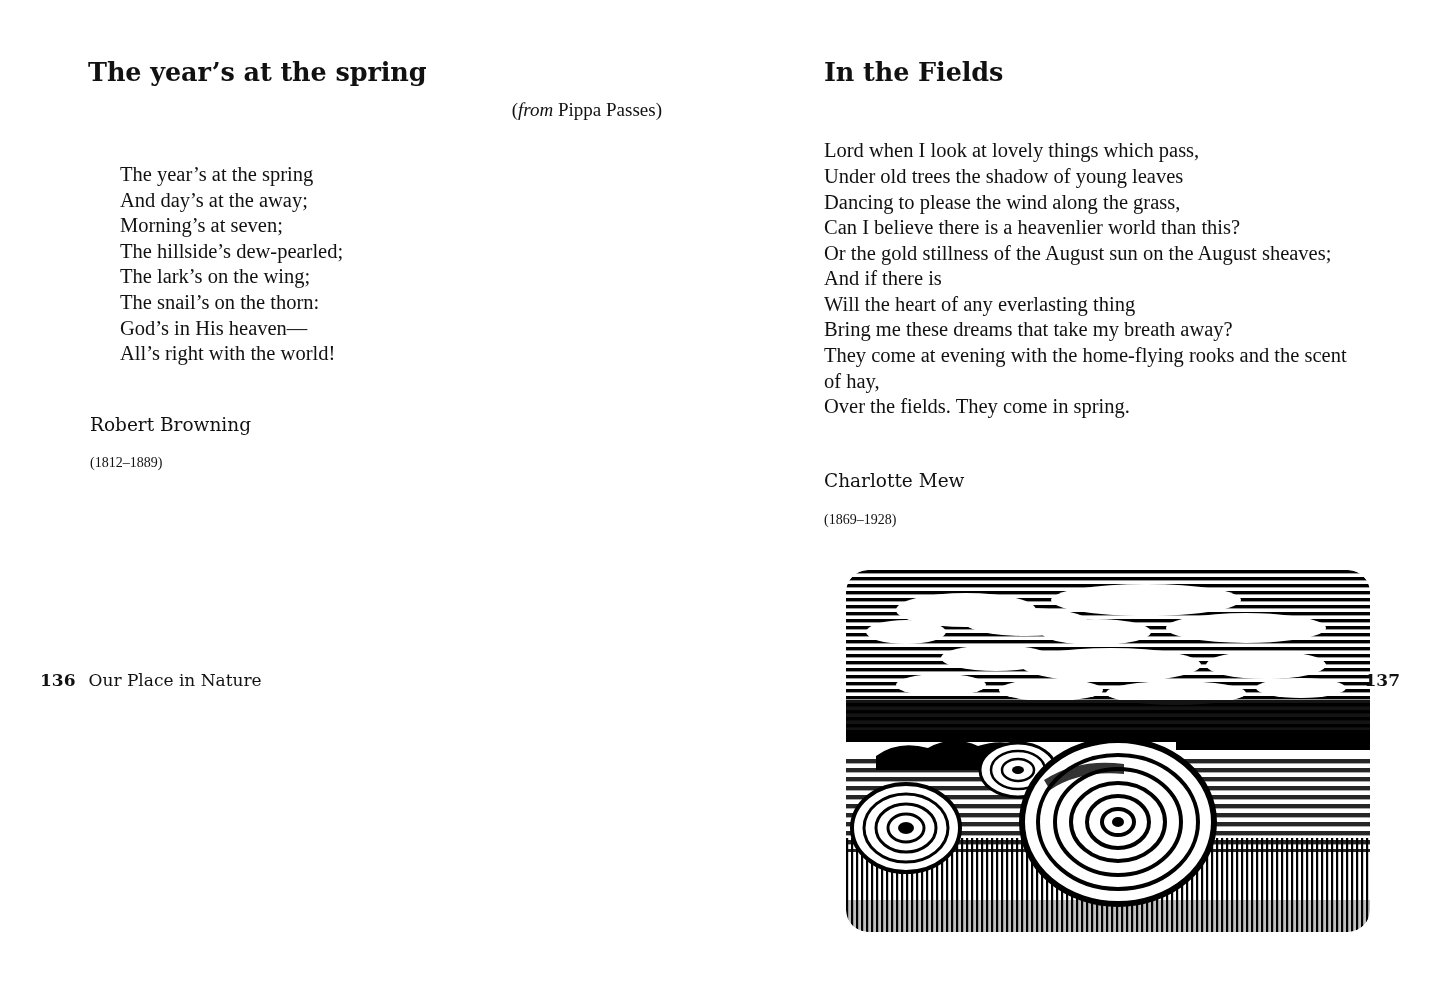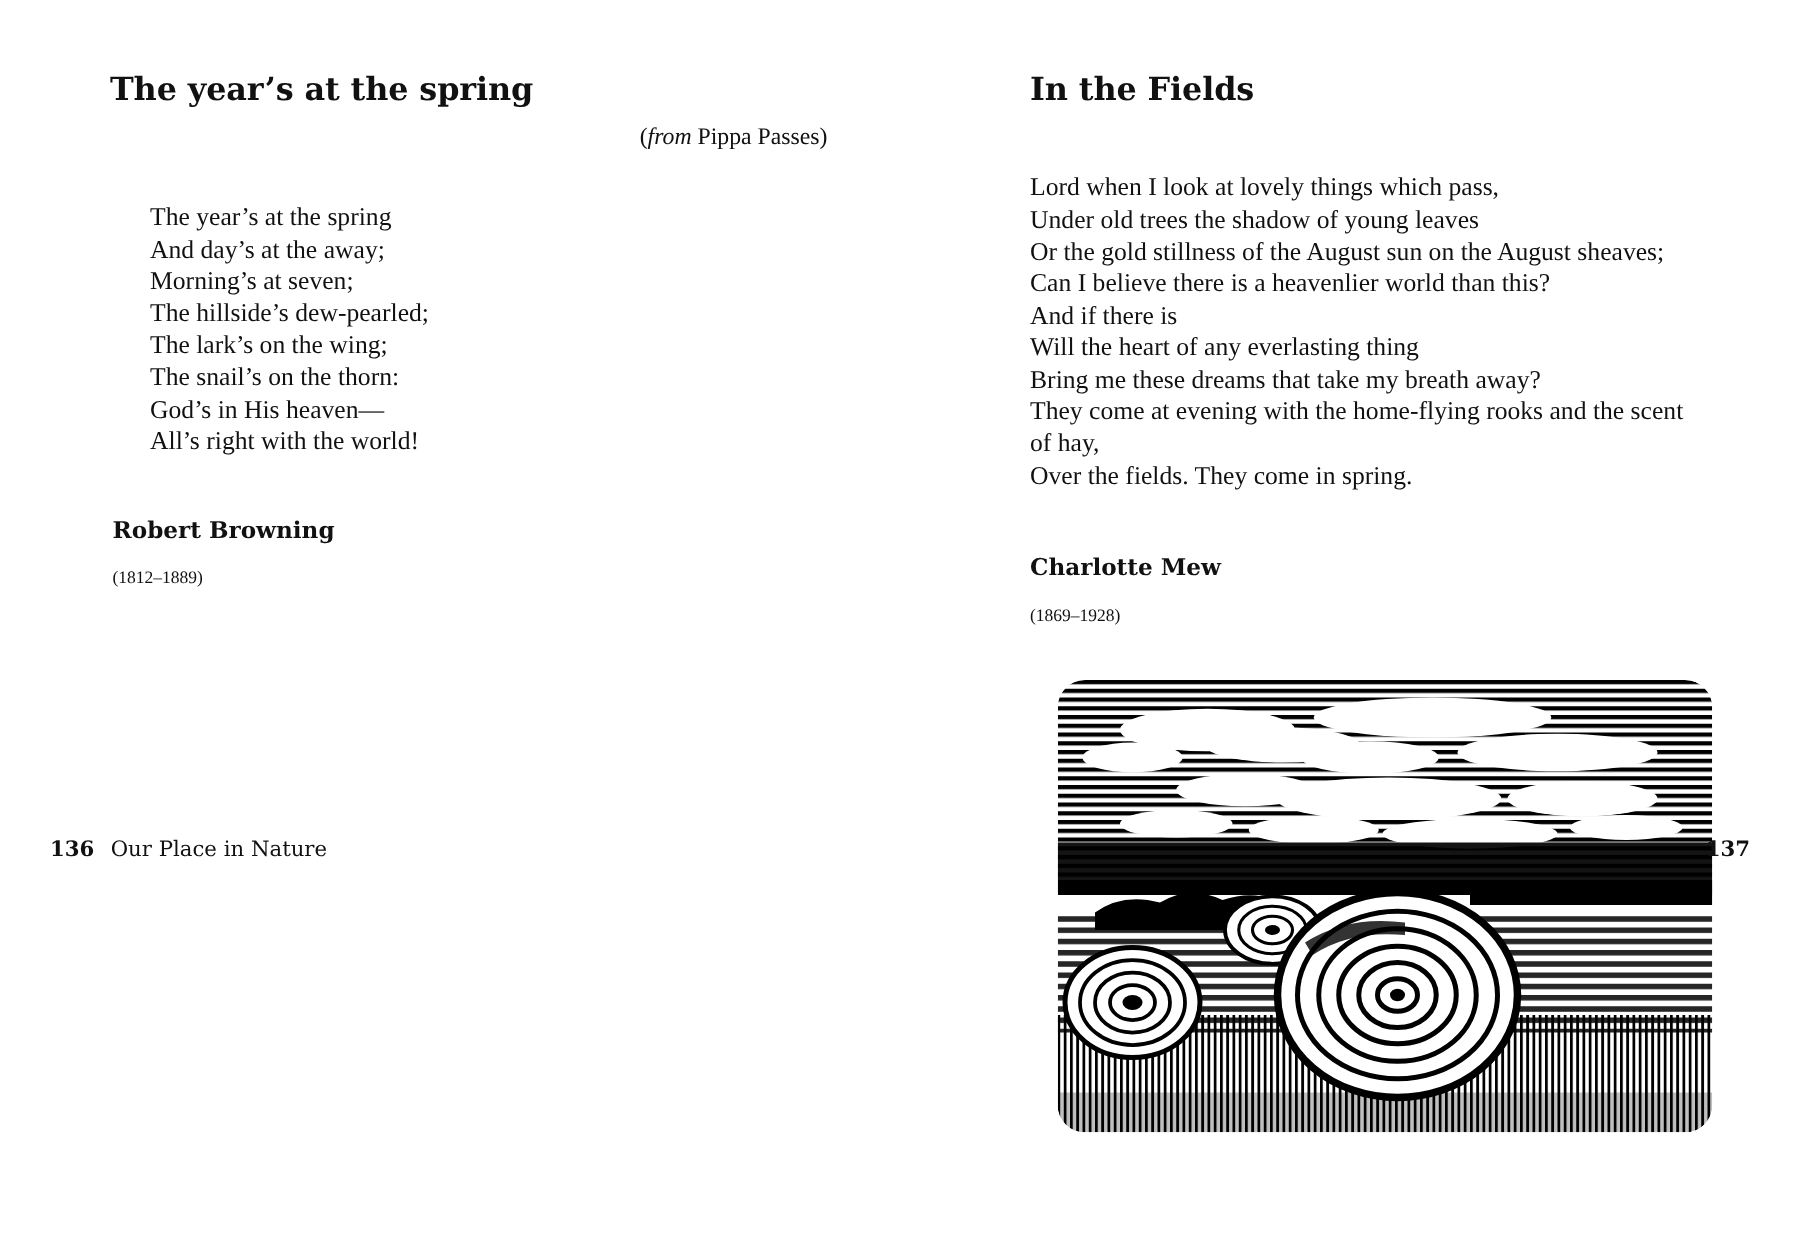--- a/index.html
+++ b/index.html
@@ -57,21 +57,21 @@
     line-height: 25.6px;
     margin: 0;
   }
   .poem-body .line { white-space: pre-wrap; }
 
   .left-poem { margin: 40px 0 0 32px; }
   .right-poem { margin: 51px 0 0 0; }
 
   .author {
     font-family: "DejaVu Serif", serif;
-    font-weight: 700;
+    font-weight: 400;
     font-size: 18.5px;
     margin: 0;
   }
   .left-author  { margin: 47px 0 0 2px; }
   .right-author { margin: 50px 0 0 0; }
 
   .dates {
     font-size: 14px;
     margin: 0;
   }
@@ -141,22 +141,23 @@
     </div>
   </div>
 
   <div class="page page-right">
 
     <h1 class="poem-title">In the Fields</h1>
 
     <div class="poem-body right-poem">
       <div class="line">Lord when I look at lovely things which pass,</div>
       <div class="line">Under old trees the shadow of young leaves</div>
+      <div class="line">Dancing to please the wind along the grass,</div>
+      <div class="line">Can I believe there is a heavenlier world than this?</div>
       <div class="line">Or the gold stillness of the August sun on the August sheaves;</div>
-      <div class="line">Can I believe there is a heavenlier world than this?</div>
       <div class="line">And if there is</div>
       <div class="line">Will the heart of any everlasting thing</div>
       <div class="line">Bring me these dreams that take my breath away?</div>
       <div class="line">They come at evening with the home-flying rooks and the scent</div>
       <div class="line">of hay,</div>
       <div class="line">Over the fields. They come in spring.</div>
     </div>
 
     <p class="author right-author">Charlotte Mew</p>
 

